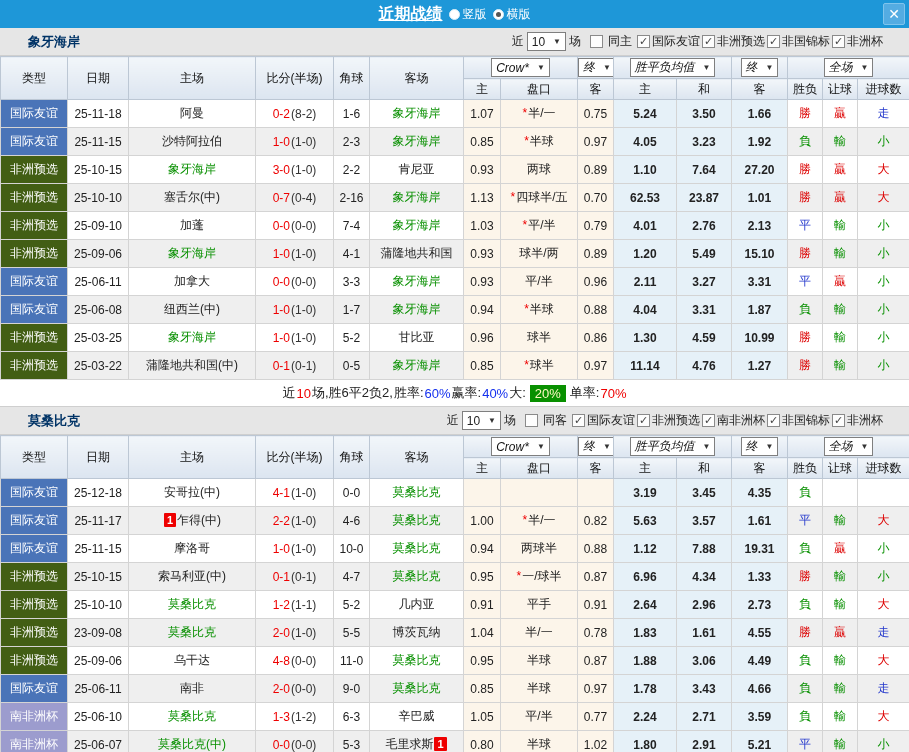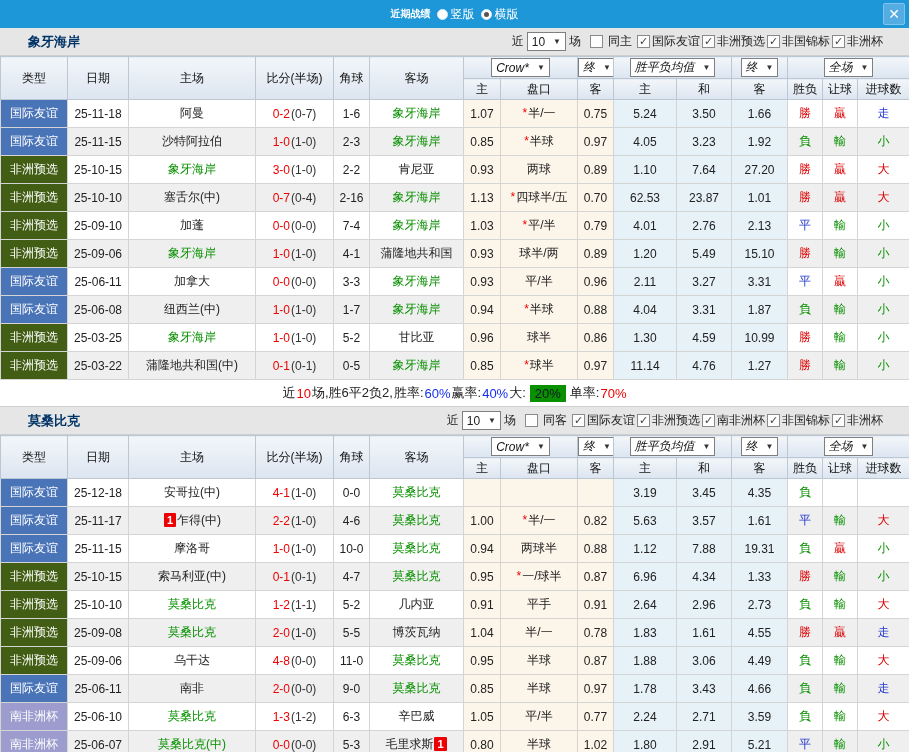--- a/index.html
+++ b/index.html
@@ -9,21 +9,21 @@
     font-size:12px; color:#222;
   }
   .app { width:909px; }
 
   
   .titlebar {
     height:28px; background:#1E97D8; position:relative;
     display:flex; align-items:center; justify-content:center;
   }
   .tb-center { display:flex; align-items:center; gap:6px; color:#fff; }
-  .tb-title { font-weight:bold; font-size:10px; }
+  .tb-title { font-weight:bold; font-size:16px;text-decoration:underline; }
   .radio-item { display:inline-flex; align-items:center; gap:3px; cursor:pointer; font-size:12px; }
   .rdot { width:11px; height:11px; border-radius:50%; background:#fff; border:1px solid #d9edf8;
           display:inline-flex; align-items:center; justify-content:center; }
   .rdot.on::after { content:""; width:5px; height:5px; border-radius:50%; background:#555; }
   .close-btn {
     position:absolute; right:4px; top:3px; width:22px; height:22px;
     background:#54ACE2; border:1px solid #7fc4ec; border-radius:2px;
     color:#fff; font-weight:bold; font-size:14px;
     display:flex; align-items:center; justify-content:center; cursor:pointer;
   }
@@ -53,21 +53,21 @@
   table { border-collapse:collapse; table-layout:fixed; width:909px; }
   th, td { border:1px solid #D4D4D4; text-align:center; overflow:hidden; white-space:nowrap; }
   thead th {
     background:linear-gradient(#F2F6FA,#DCE5F0);
     border:1px solid #BCC7D4; font-weight:normal; color:#111; height:21px; font-size:12px;
   }
   tbody td { height:28px; font-size:12px; color:#222; }
   tr.odd  td { background:#FFFFFF; }
   tr.even td { background:#EFEFEF; }
   tbody td.c-odd { background:#FCF5EA; }
-  tbody td.c-avg { background:#E6F1F8; }
+  tbody td.c-avg { background:#E6F1F8;font-weight:bold; }
   td.c-type { color:#fff; font-size:12px; }
   .tm-green { color:#089000; }
   .ft { color:#EE0000; }
   .ht { color:#333; margin-left:1px; }
   .star { color:#EE0000; margin-right:1px; }
   .res-r { color:#DD0000; }
   .res-g { color:#089000; }
   .res-b { color:#2438CC; }
   .rc {
     display:inline-block; background:#EE0000; color:#fff; font-weight:bold;
@@ -77,21 +77,21 @@
   .hdr-select { margin:0 auto; display:inline-flex; }
 
   
   .summary {
     height:27px; border-bottom:1px solid #CFCFCF; background:#fff;
     display:flex; align-items:center; justify-content:center; font-size:13px; gap:1px;
   }
   .summary .k { color:#222; }
   .summary .r { color:#EE0000; }
   .summary .b { color:#1430EE; }
-  .summary .gbox { background:#089000; color:#0f172a; padding:1px 5px; margin:0 3px; }
+  .summary .gbox { background:#089000; color:#fef9c3; padding:1px 5px; margin:0 3px; }
 </style>
 </head>
 <body>
 
 <div class="app">
 
   <div class="titlebar">
     <div class="tb-center">
       <span class="tb-title">近期战绩</span>
       <span class="radio-item">
@@ -207,21 +207,21 @@
         <th>胜负</th>
         <th>让球</th>
         <th>进球数</th>
       </tr>
     </thead>
     <tbody>
         <tr class="odd">
           <td class="c-type" style="background: rgb(74, 116, 184);">国际友谊</td>
           <td class="c-date">25-11-18</td>
           <td class="c-home"><span>阿曼</span></td>
-          <td class="c-score"><span class="ft">0-2</span><span class="ht">(0-7)</span></td>
+          <td class="c-score"><span class="ft">0-2</span><span class="ht">(8-2)</span></td>
           <td class="c-corner">1-6</td>
           <td class="c-away"><span class="tm-green">象牙海岸</span></td>
           <td class="c-odd">1.07</td>
           <td class="c-odd"><span class="star">*</span><span>半/一</span></td>
           <td class="c-odd">0.75</td>
           <td class="c-avg">5.24</td>
           <td class="c-avg">3.50</td>
           <td class="c-avg">1.66</td>
           <td class="c-res res-r">勝</td>
           <td class="c-res res-r">贏</td>
@@ -583,21 +583,21 @@
           <td class="c-odd">0.91</td>
           <td class="c-avg">2.64</td>
           <td class="c-avg">2.96</td>
           <td class="c-avg">2.73</td>
           <td class="c-res res-g">負</td>
           <td class="c-res res-g">輸</td>
           <td class="c-res res-r">大</td>
         </tr>
         <tr class="even">
           <td class="c-type" style="background: rgb(66, 94, 20);">非洲预选</td>
-          <td class="c-date">25-09-08</td>
+          <td class="c-date">23-09-08</td>
           <td class="c-home"><span class="tm-green">莫桑比克</span></td>
           <td class="c-score"><span class="ft">2-0</span><span class="ht">(1-0)</span></td>
           <td class="c-corner">5-5</td>
           <td class="c-away"><span>博茨瓦纳</span></td>
           <td class="c-odd">1.04</td>
           <td class="c-odd"><span>半/一</span></td>
           <td class="c-odd">0.78</td>
           <td class="c-avg">1.83</td>
           <td class="c-avg">1.61</td>
           <td class="c-avg">4.55</td>

